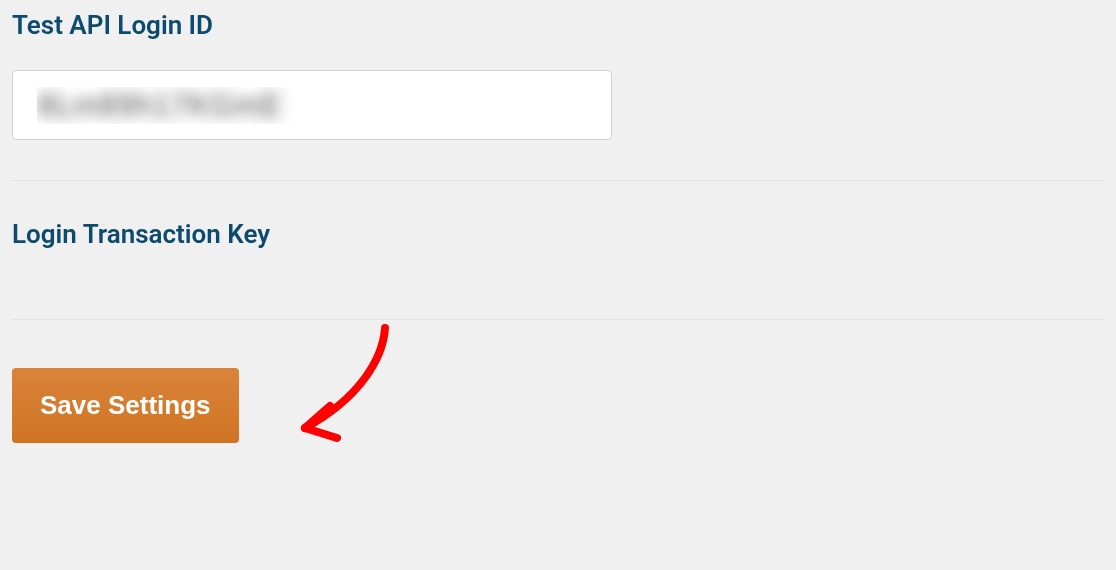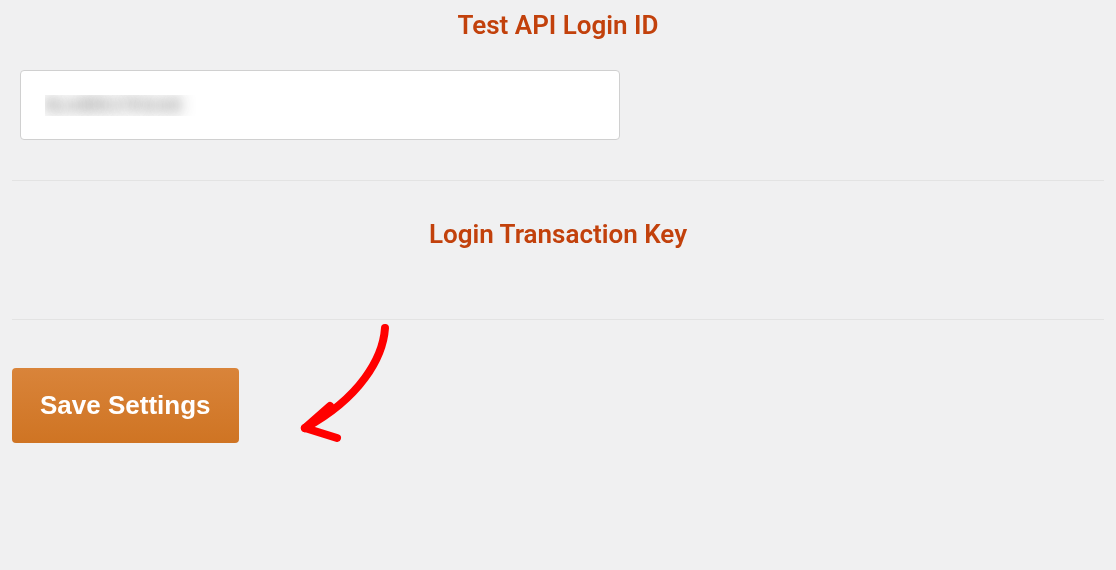--- a/index.html
+++ b/index.html
@@ -18,36 +18,34 @@
       padding: 10px 12px 0 12px;
     }
     .field-group {
       padding-bottom: 40px;
       border-bottom: 1px solid #e3e3e3;
       margin-bottom: 38px;
     }
     .field-label {
       font-size: 26px;
       font-weight: 600;
-      color: #c2410c;
+      color: #0c4a6e;
       margin-bottom: 30px;
       display: block;
-      text-align: center;
     }
     .text-input {
       width: 600px;
       height: 70px;
       background: #ffffff;
       border: 1px solid #d0d0d0;
       border-radius: 4px;
       padding: 0 24px;
-      font-size: 18px;
+      font-size: 32px;
       color: #444;
       outline: none;
-      margin-left: 8px;
     }
     .blurred {
       color: transparent;
       text-shadow: 0 0 14px rgba(60,60,60,0.9);
       user-select: none;
     }
     .actions {
       padding: 10px 12px;
       position: relative;
     }

